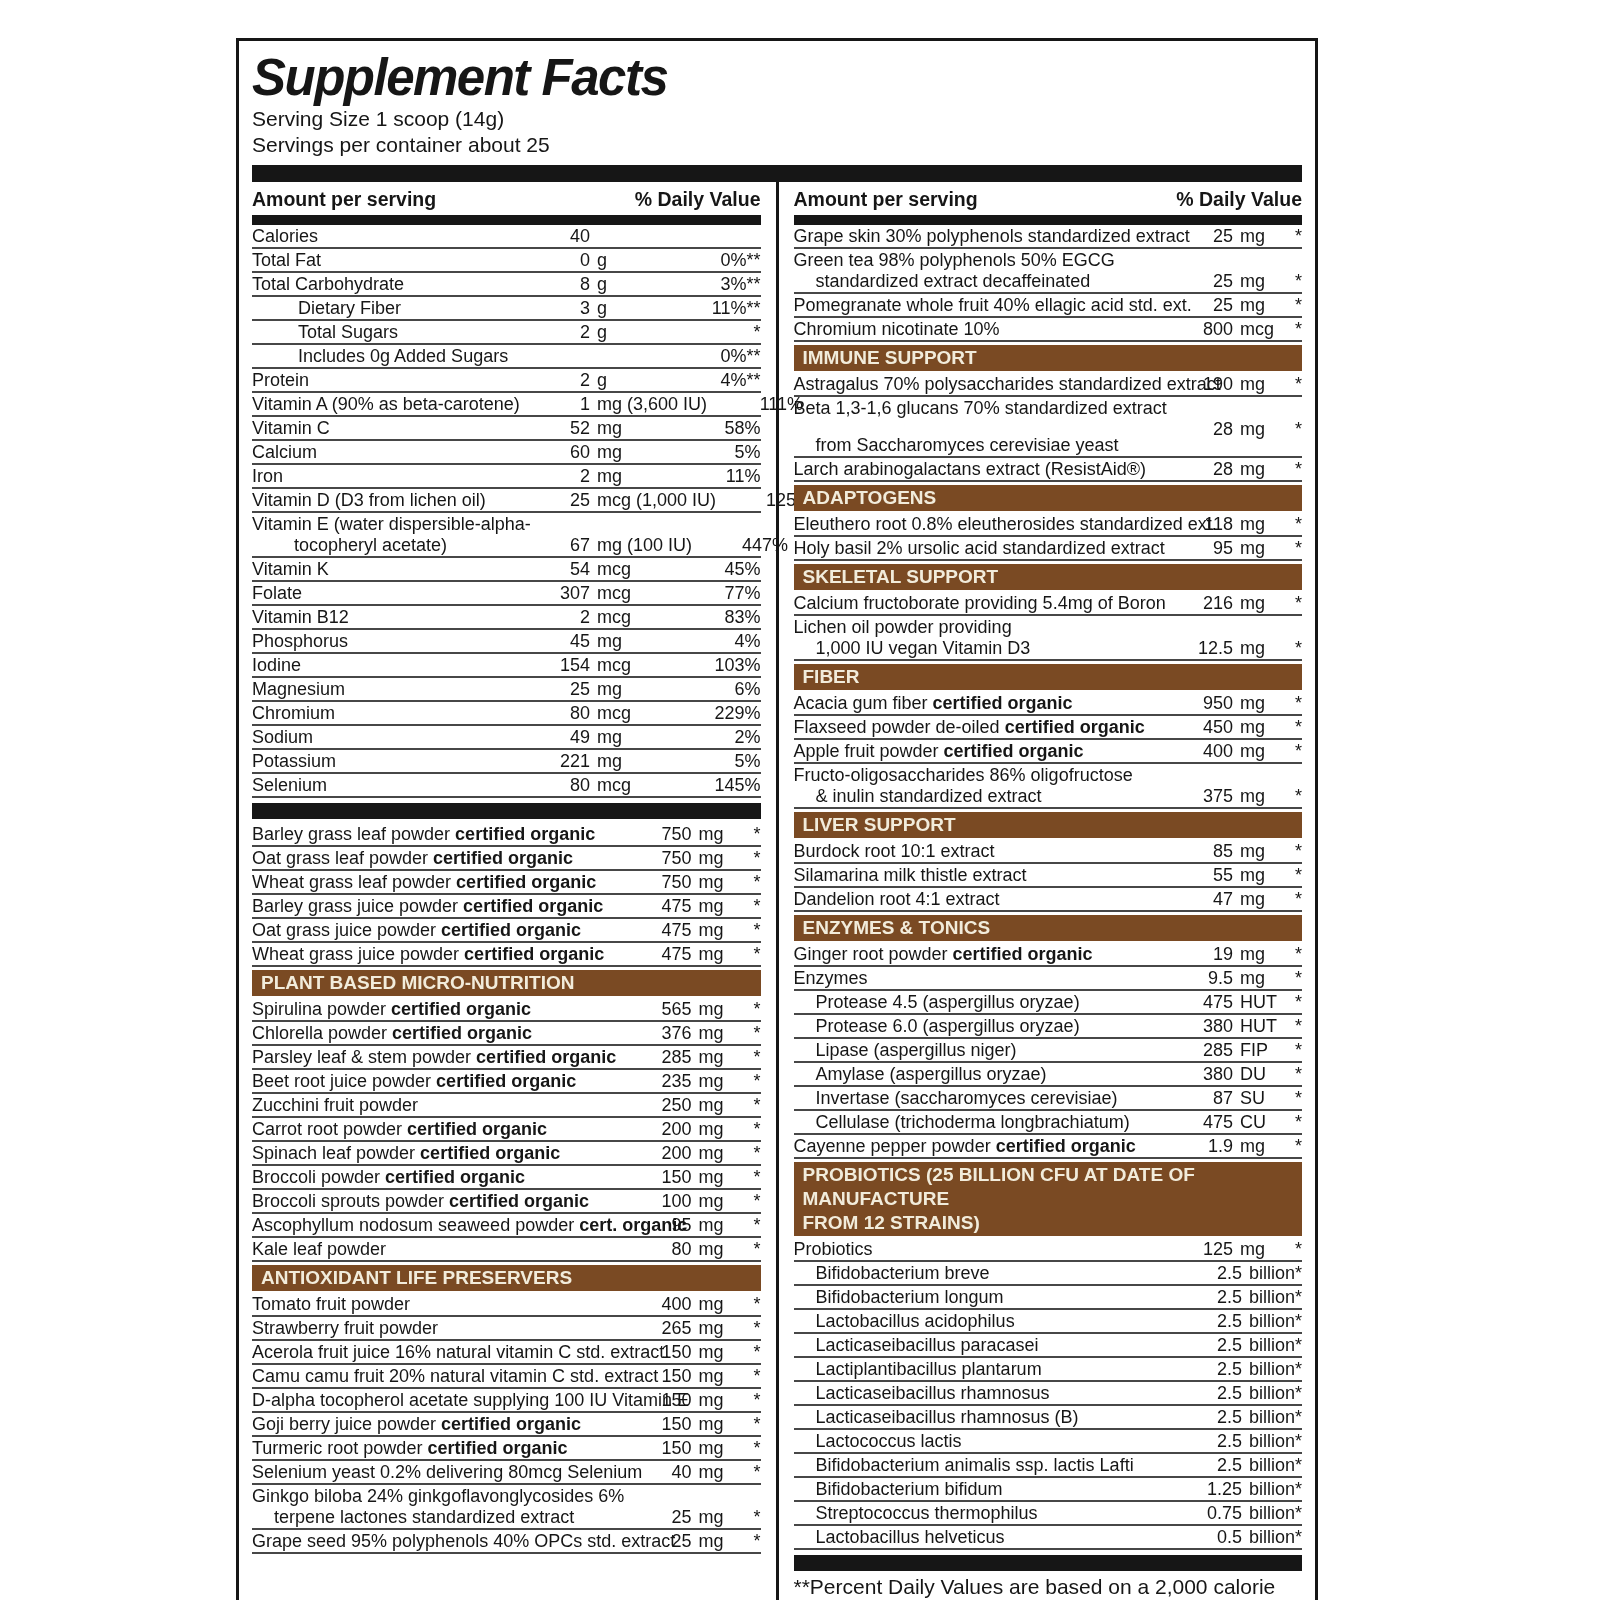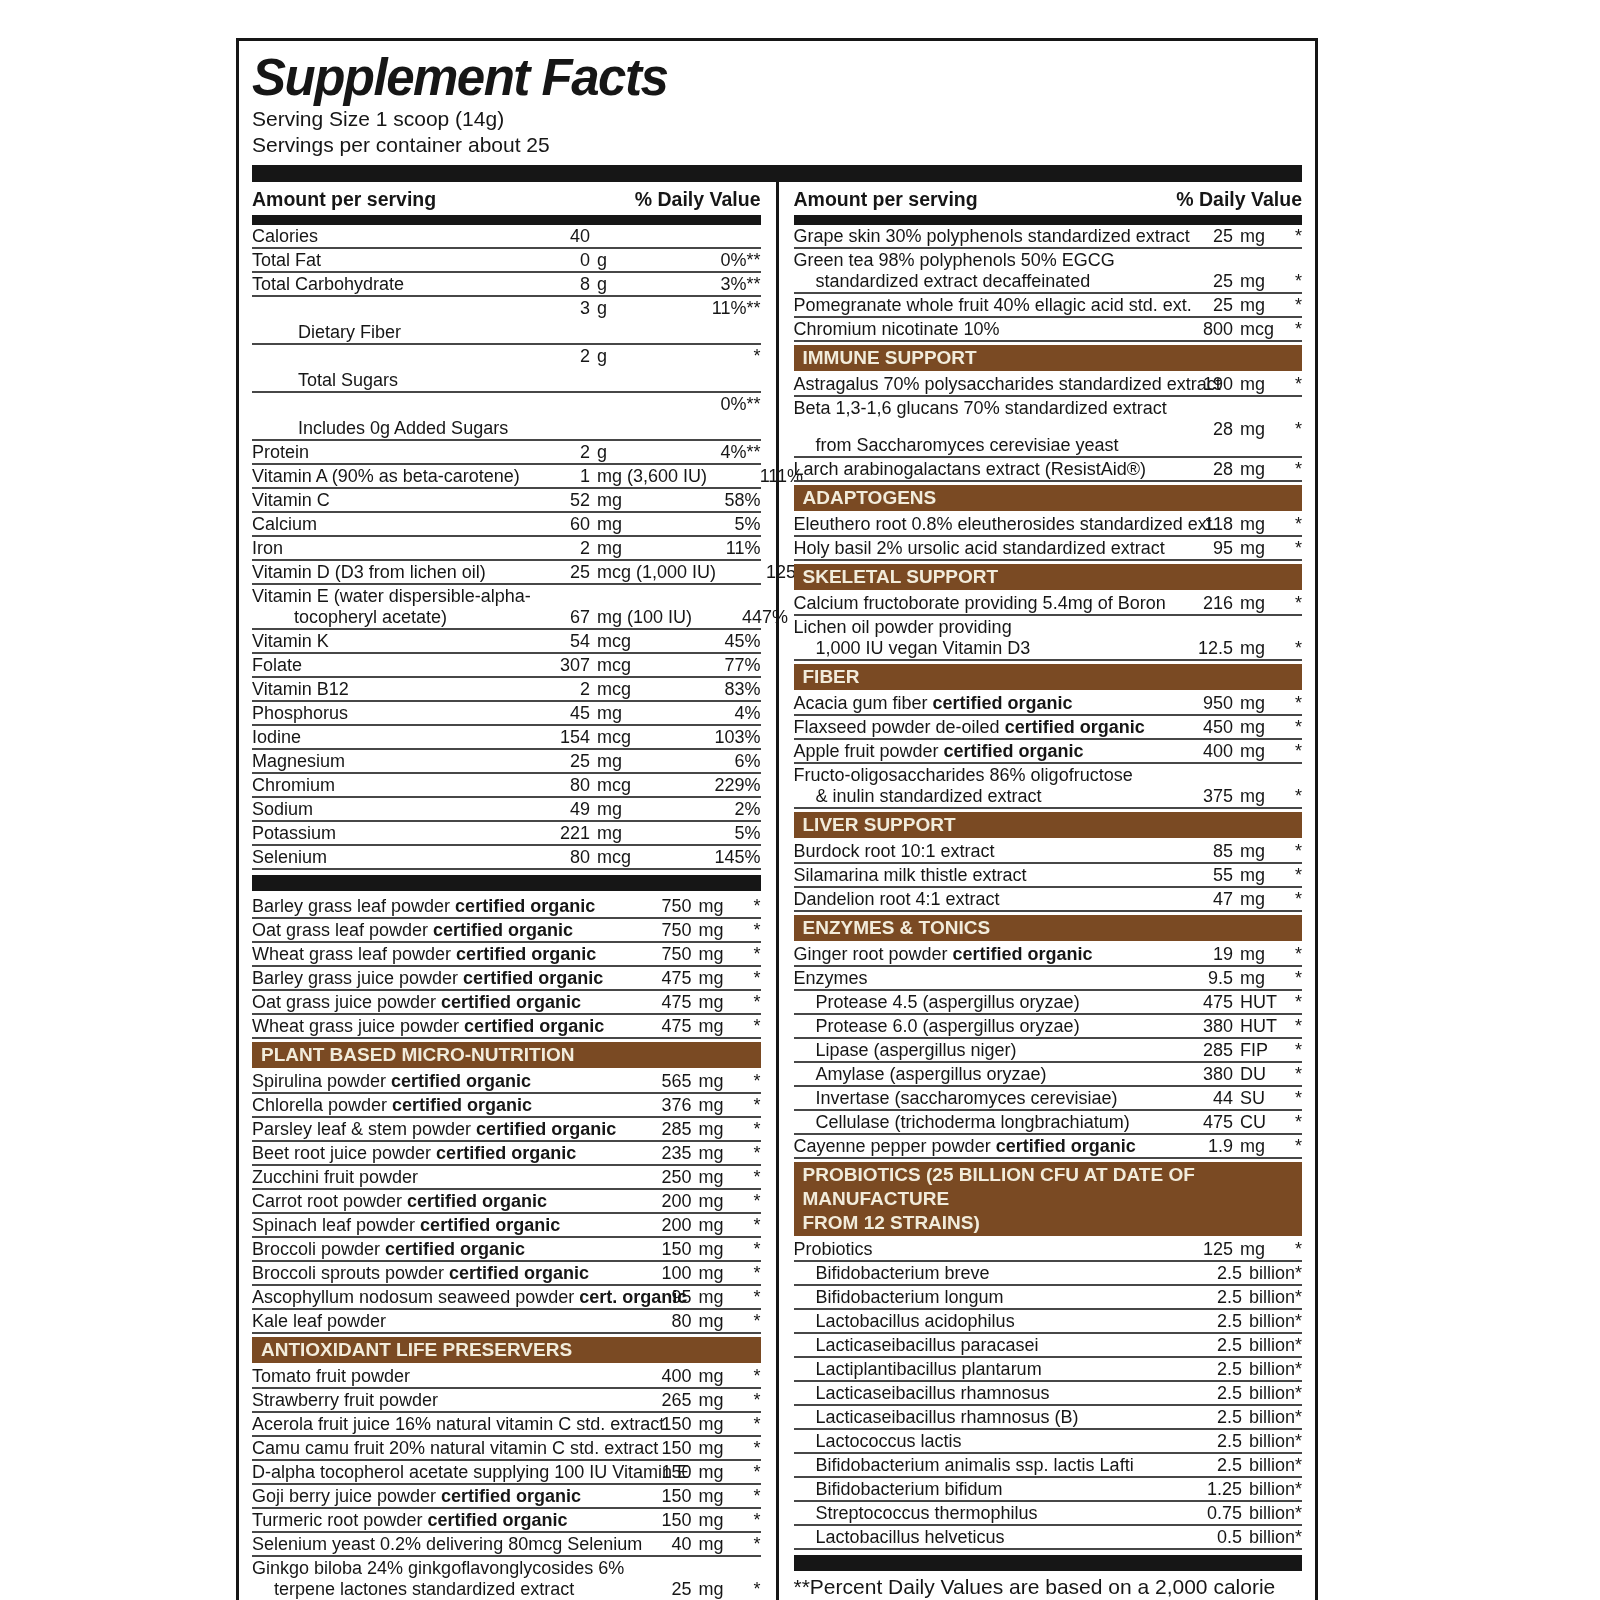--- a/index.html
+++ b/index.html
@@ -46,21 +46,21 @@
   .row{
     display:flex;border-bottom:2px solid var(--line);
     font-size:18px;line-height:21px;padding-top:1px;
   }
   .row.two{display:block;}
   .l1{white-space:nowrap;}
   .l2{display:flex;}
   .b{font-weight:bold;}
   
   .nname{flex:0 0 282px;white-space:nowrap;box-sizing:border-box;}
-  .n .ind{padding-left:46px;margin-top:24px;}
+  .n .ind{padding-left:46px;}
   .n .num{flex:0 0 56px;text-align:right;white-space:nowrap;}
   .nunit{flex:1 1 0;padding-left:7px;white-space:nowrap;overflow:visible;}
   .ndv{flex:0 0 96px;text-align:right;white-space:nowrap;}
   
   .iname{flex:1 1 auto;white-space:nowrap;min-width:0;box-sizing:border-box;}
   .i .ind{padding-left:22px;}
   .grp{flex:0 0 auto;display:flex;margin-left:auto;}
   .i .num{text-align:right;white-space:nowrap;}
   .iunit{min-width:52px;padding-left:7px;white-space:nowrap;box-sizing:border-box;}
   .idv{width:17px;text-align:right;}
@@ -684,21 +684,21 @@
               <span class="iname ind"><span>Amylase (aspergillus oryzae)</span></span>
               <span class="grp">
                 <span class="num">380</span>
                 <span class="iunit">DU</span>
                 <span class="idv">*</span>
               </span>
             </div>
             <div class="row i">
               <span class="iname ind"><span>Invertase (saccharomyces cerevisiae)</span></span>
               <span class="grp">
-                <span class="num">44</span>
+                <span class="num">87</span>
                 <span class="iunit">SU</span>
                 <span class="idv">*</span>
               </span>
             </div>
             <div class="row i">
               <span class="iname ind"><span>Cellulase (trichoderma longbrachiatum)</span></span>
               <span class="grp">
                 <span class="num">475</span>
                 <span class="iunit">CU</span>
                 <span class="idv">*</span>

